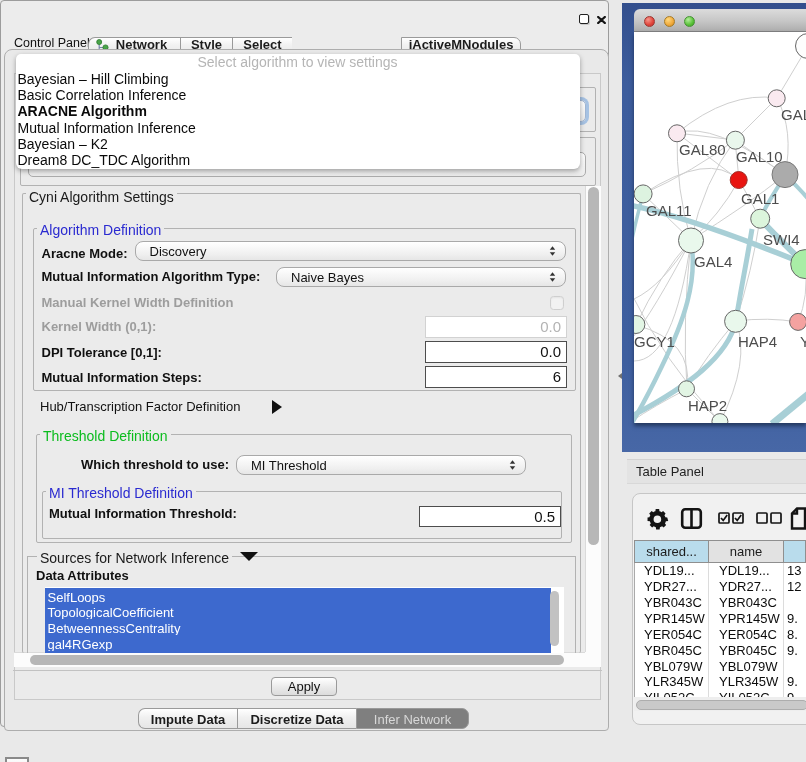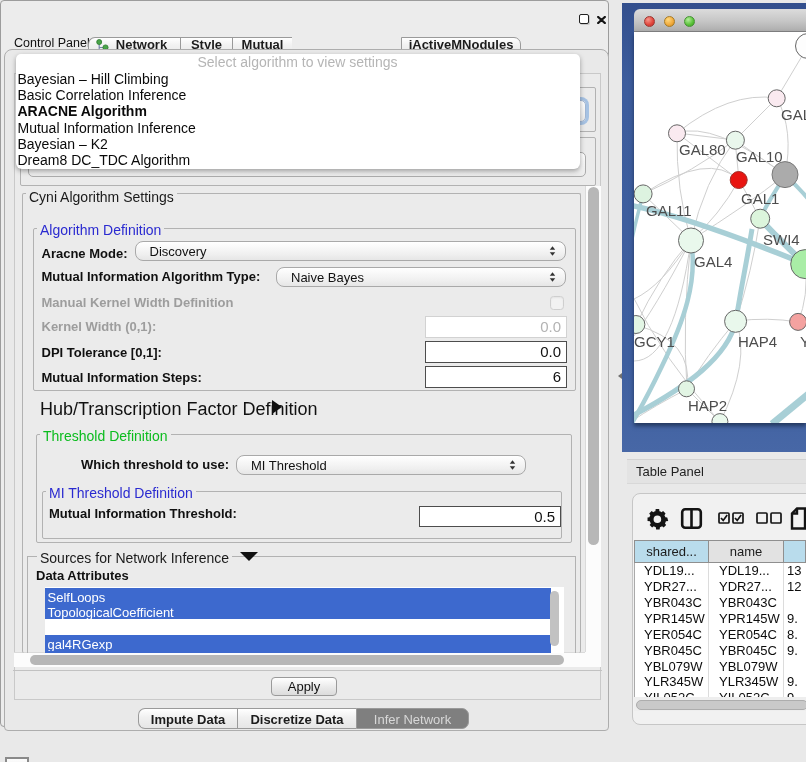--- a/index.html
+++ b/index.html
@@ -209,21 +209,21 @@
 
 <div class="abs" id="cp"></div>
 <div class="abs" id="cp-title">Control Panel</div>
 <div class="abs" id="cp-float"></div>
 <svg class="abs" style="left:596.5px;top:15.5px;" width="9" height="8" viewBox="0 0 9 8">
     <path d="M1.2 1 L7.8 7 M7.8 1 L1.2 7" stroke="#141414" stroke-width="2.3" stroke-linecap="round"></path>
   </svg>
 
 <div class="abs tab first" style="left:88px;width:92px;padding-left:14px;">Network</div>
 <div class="abs tab" style="left:180px;width:52px;">Style</div>
-<div class="abs tab" style="left:232px;width:60px;">Mutual</div>
+<div class="abs tab" style="left:232px;width:60px;">Select</div>
 <div class="abs tab sel" style="left:292px;width:109px;">Cyni Toolbox</div>
 <div class="abs tab last" style="left:401px;width:120px;">jActiveMNodules</div>
 <svg class="abs" style="left:96px;top:39px;" width="15" height="15" viewBox="0 0 15 15">
   <path d="M3.2 4 V12 H8 M3.2 8.5 H8" stroke="#7788aa" stroke-width="1.2" fill="none"></path>
   <circle cx="3.2" cy="3" r="2.5" fill="#4aa54a" stroke="#2c7a2c" stroke-width="0.8"></circle>
   <circle cx="9.5" cy="8.5" r="2.6" fill="#4aa54a" stroke="#2c7a2c" stroke-width="0.8"></circle>
   <circle cx="9.5" cy="12.5" r="2.4" fill="#4aa54a" stroke="#2c7a2c" stroke-width="0.8"></circle>
 </svg>
 <div class="abs" id="tabpane"></div>
 <div class="abs" id="innerpane"></div>
@@ -269,21 +269,21 @@
 
 <div class="abs lbl dis" style="left:41.5px;top:319px;">Kernel Width (0,1):</div>
 <div class="abs field dis" style="left:424.5px;top:316px;width:142.5px;height:22px;">0.0</div>
 
 <div class="abs lbl" style="left:41.5px;top:345px;">DPI Tolerance [0,1]:</div>
 <div class="abs field" style="left:424.5px;top:340.5px;width:142.5px;height:22.5px;">0.0</div>
 
 <div class="abs lbl" style="left:41.5px;top:370px;">Mutual Information Steps:</div>
 <div class="abs field" style="left:424.5px;top:365.5px;width:142.5px;height:22.5px;">6</div>
 
-<div class="abs" style="left:40px;top:399px;font-size:18px;color:#111;">Hub/Transcription Factor Definition</div>
+<div class="abs" style="left:40px;top:399px;font-size:13px;color:#111;">Hub/Transcription Factor Definition</div>
 <div class="abs" style="left:272px;top:400px;width:0;height:0;border-left:10px solid #111;border-top:7px solid transparent;border-bottom:7px solid transparent;"></div>
 
 <div class="abs grp" style="left:36px;top:434px;width:534px;height:107px;"></div>
 <div class="abs grp-title" style="left:40px;top:427.5px;color:#0bbc1e;">Threshold Definition</div>
 <div class="abs lbl" style="left:81px;top:456.5px;">Which threshold to use:</div>
 <div class="abs combo" style="left:236px;top:455px;width:290px;height:19.5px;">
     <span class="ct">MI Threshold</span>
   <svg class="stepper" viewBox="0 0 9 12">
       <path d="M4.5 0 L8 4.5 H1 Z" fill="#333"></path>
       <path d="M4.5 12 L8 7.5 H1 Z" fill="#333"></path>
@@ -294,20 +294,21 @@
 <div class="abs lbl" style="left:49px;top:505.5px;">Mutual Information Threshold:</div>
 <div class="abs field" style="left:418.5px;top:506px;width:142.5px;height:21px;">0.5</div>
 
 <div class="abs" style="left:27px;top:556px;width:547px;height:96px;border:1px solid #b2b2b2;border-bottom:none;"></div>
 <div class="abs grp-title" style="left:37px;top:549.5px;color:#1a1a1a;">Sources for Network Inference</div>
 <div class="abs" style="left:240px;top:552px;width:0;height:0;border-top:9px solid #111;border-left:9px solid transparent;border-right:9px solid transparent;"></div>
 <div class="abs lbl" style="left:36px;top:567.5px;">Data Attributes</div>
 <div class="abs" id="datalist">
   <div class="lrow" style="top:1.7px;">SelfLoops</div>
   <div class="lrow" style="top:17.3px;">TopologicalCoefficient</div>
+  <div class="lrow" style="top:32.9px;">BetweennessCentrality</div>
   <div class="lrow" style="top:48.5px;">gal4RGexp</div>
   <div class="lrow" style="top:64.1px;"></div>
 </div>
 <div class="abs" style="left:549.5px;top:591px;width:9px;height:55px;background:#c2c2c2;border-radius:5px;"></div>
 
 <div class="abs" id="apply">Apply</div>
 
 <div class="abs btab first" style="left:138px;width:99px;">Impute Data</div>
 <div class="abs btab" style="left:237px;width:119px;">Discretize Data</div>
 <div class="abs btab sel last" style="left:356px;width:113px;">Infer Network</div>

